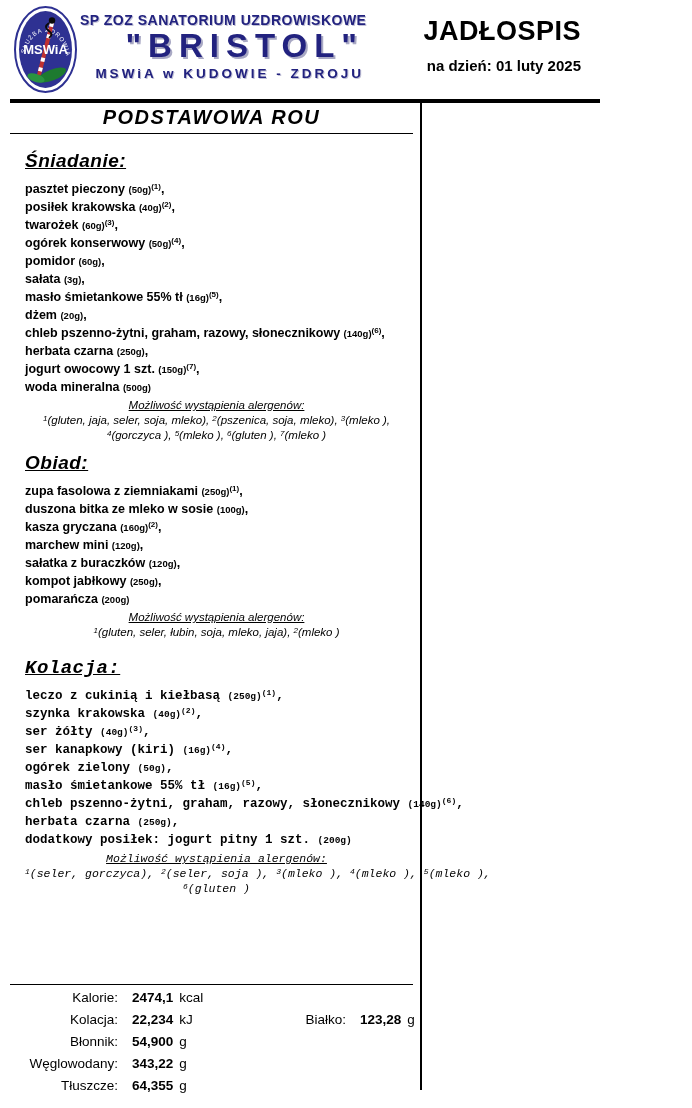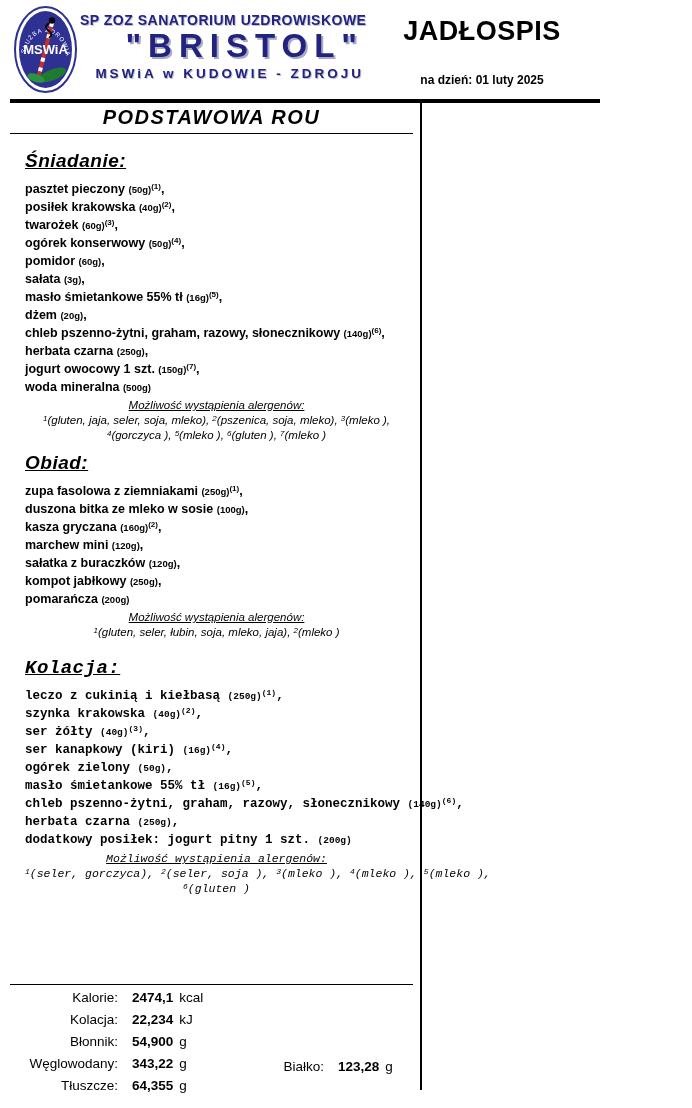--- a/index.html
+++ b/index.html
@@ -7,23 +7,23 @@
     position:relative;width:692px;height:1108px;background:#fff;overflow:hidden;
     font-family:"Liberation Sans","DejaVu Sans",sans-serif;color:#000;
   }
   
   .logo{position:absolute;left:14px;top:6px;}
   .org-block{position:absolute;left:80px;top:12px;width:284px;text-align:right;color:#22227f;}
   .org-line1{font-size:14px;font-weight:bold;letter-spacing:.5px;text-shadow:1px 1px 0 #c2c2d6;white-space:nowrap;}
   .org-name{font-size:33px;font-weight:bold;letter-spacing:7px;margin-top:1px;line-height:1.05;
             text-shadow:2px 2px 0 #a9a9c4;white-space:nowrap;}
   .org-line2{font-size:13.5px;font-weight:bold;letter-spacing:3px;margin-top:2px;text-shadow:1px 1px 0 #c2c2d6;white-space:nowrap;}
-  .title-block{position:absolute;left:383px;top:16px;width:198px;text-align:center;}
+  .title-block{position:absolute;left:383px;top:16px;width:198px;text-align:right;}
   .doc-title{font-size:27px;font-weight:bold;letter-spacing:.5px;}
-  .doc-date{font-size:12px;font-weight:bold;margin-top:26px;white-space:nowrap;}
+  .doc-date{font-size:15px;font-weight:bold;margin-top:10px;white-space:nowrap;}
   
   .top-rule{position:absolute;left:10px;top:99px;width:590px;height:4px;background:#000;}
   .v-rule{position:absolute;left:420px;top:103px;width:2px;height:987px;background:#000;}
   .diet-title{position:absolute;left:10px;top:106px;width:403px;text-align:center;
               font-size:20px;font-weight:bold;font-style:italic;letter-spacing:1.5px;}
   .title-rule{position:absolute;left:10px;top:133px;width:403px;height:1px;background:#000;}
   .nutrition-rule{position:absolute;left:10px;top:984px;width:403px;height:1px;background:#000;}
   
   .meal-section{position:absolute;left:10px;width:403px;padding:0 5px 0 15px;box-sizing:border-box;}
   .sec-0{top:150px;} .sec-1{top:452px;} .sec-2{top:657px;font-family:Liberation Mono, monospace;}
@@ -37,21 +37,21 @@
   .allergen-block{margin-top:2px;text-align:center;font-style:italic;}
   .allergen-header{font-size:11.5px;text-decoration:underline;line-height:15px;}
   .allergen-line{font-size:11.5px;line-height:15px;white-space:nowrap;}
   .asup{font-size:8px;position:relative;top:-3px;line-height:0;}
   
   .nutrition{position:absolute;left:10px;top:990px;width:403px;}
   .nut-row{display:flex;align-items:baseline;height:22px;}
   .nut-label{width:108px;text-align:right;font-size:13.5px;}
   .nut-value{margin-left:14px;font-size:13.5px;font-weight:bold;}
   .nut-unit{margin-left:6px;font-size:13.5px;}
-  .protein{position:absolute;left:244px;top:22px;display:flex;align-items:baseline;height:22px;margin-top:47px;}
+  .protein{position:absolute;left:266px;top:22px;display:flex;align-items:baseline;height:22px;}
   .protein .nut-label{width:70px;}
 </style>
 </head>
 <body>
 
 <div class="page">
 
   <div class="logo">
     <svg width="63" height="87" viewBox="0 0 63 87">
       <defs>

